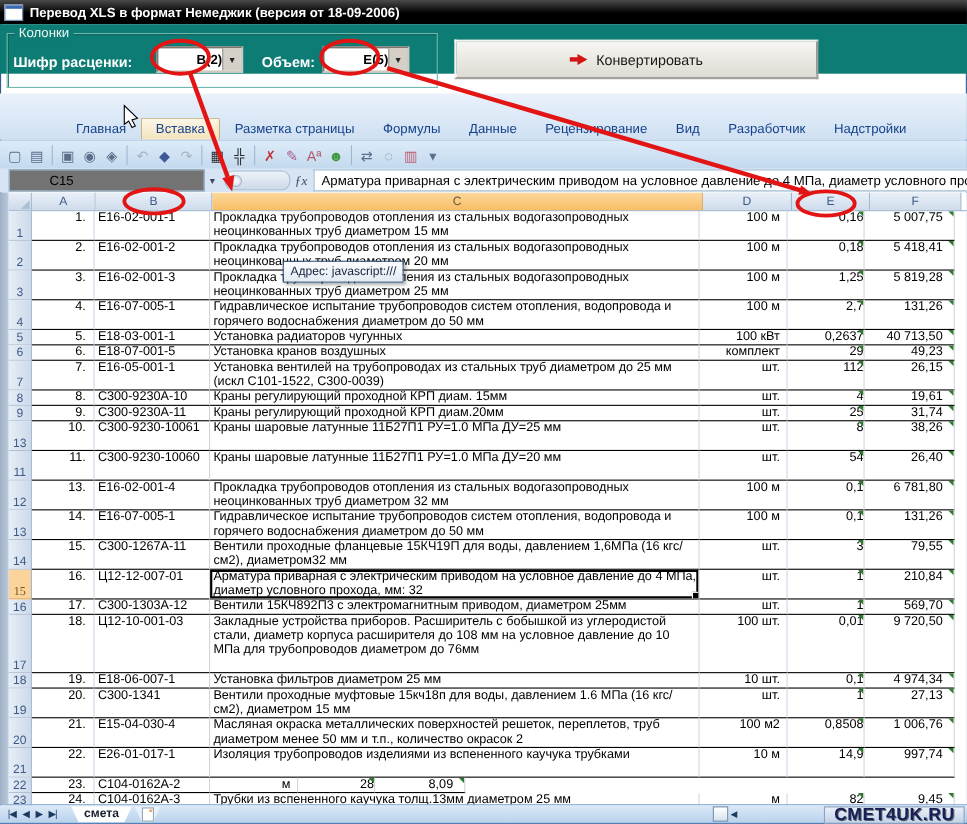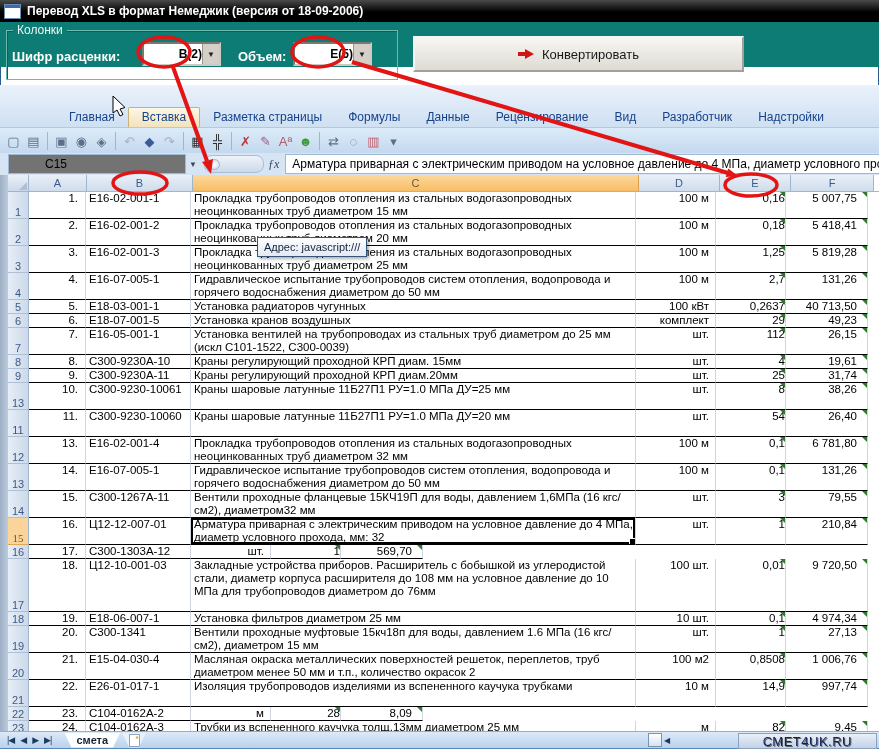--- a/index.html
+++ b/index.html
@@ -111,23 +111,23 @@
     clip-path:polygon(0 0,100% 0,calc(100% - 7px) 100%,7px 100%);
     font-size:11px;font-weight:bold;color:#1a2030;display:flex;align-items:center;}
   .sins{width:24px;height:15px;background:#e9f1fa;margin-left:2px;
     clip-path:polygon(0 0,100% 0,calc(100% - 7px) 100%,7px 100%);
     display:flex;align-items:center;justify-content:center;}
   .sins .pg{width:9px;height:11px;background:#fff;border:1px solid #8fa5bd;position:relative;font-size:8px;
     color:#e8932a;font-weight:bold;line-height:7px;text-align:right;}
   .hscroll{position:absolute;left:648px;top:2px;width:60px;height:12px;display:flex;gap:2px;align-items:center;}
   .thumb{width:12px;height:12px;background:linear-gradient(#fff,#d7e2ef);border:1px solid #7a93b3;}
   .sarr{font-size:8px;color:#1c3a5e;}
-  .wmark{position:absolute;right:2px;top:1px;height:14px;padding:0 24px;
+  .wmark{position:absolute;right:2px;top:1px;height:14px;padding:0 8px;
     background:linear-gradient(#eaf0f8,#c2d2e6);border:1px solid #8aa2c0;
-    font-size:13px;font-weight:normal;color:#161f58;letter-spacing:.5px;
+    font-size:16px;font-weight:bold;color:#161f58;letter-spacing:.5px;
     text-shadow:1px 1px 0 rgba(0,0,0,.55);display:flex;align-items:center;}
   .bottomstrip{position:absolute;left:0;right:0;bottom:0;height:2px;background:#5a86b8;}
 
   
   .overlay{position:absolute;inset:0;z-index:50;pointer-events:none;}
 </style>
 </head>
 <body>
 
 <div class="win">
@@ -350,20 +350,21 @@
           <div class="cell cb">Ц12-12-007-01</div>
           <div class="cell cc selcell">Арматура приварная с электрическим приводом на условное давление до 4 МПа, диаметр условного прохода, мм: 32<span class="handle"></span></div>
           <div class="cell cd">шт.</div>
           <div class="cell ce">1<span class="mark"></span></div>
           <div class="cell cf">210,84<span class="mark"></span></div>
         </div>
         <div class="row" style="height: 14px;">
           <div class="rh">16</div>
           <div class="cell ca">17.</div>
           <div class="cell cb">С300-1303А-12</div>
+          <div class="cell cc">Вентили 15КЧ892П3 с электромагнитным приводом, диаметром 25мм</div>
           <div class="cell cd">шт.</div>
           <div class="cell ce">1<span class="mark"></span></div>
           <div class="cell cf">569,70<span class="mark"></span></div>
         </div>
         <div class="row" style="height: 53px;">
           <div class="rh">17</div>
           <div class="cell ca">18.</div>
           <div class="cell cb">Ц12-10-001-03</div>
           <div class="cell cc">Закладные устройства приборов. Расширитель с бобышкой из углеродистой стали, диаметр корпуса расширителя до 108 мм на условное давление до 10 МПа для трубопроводов диаметром до 76мм</div>
           <div class="cell cd">100 шт.</div>

